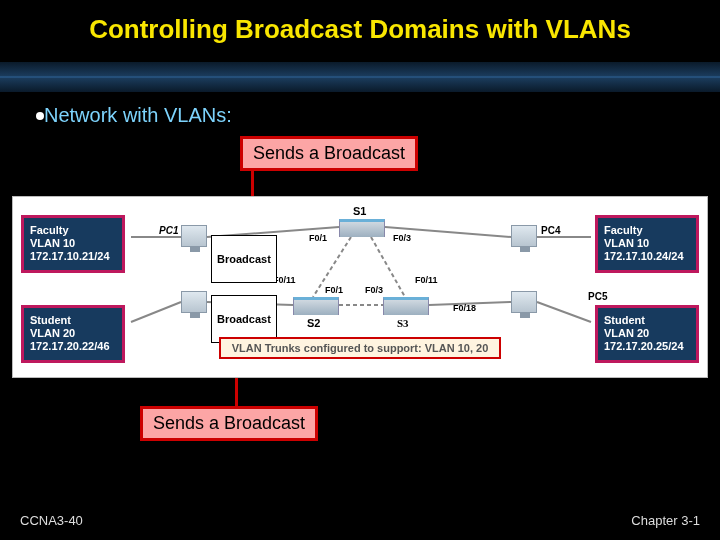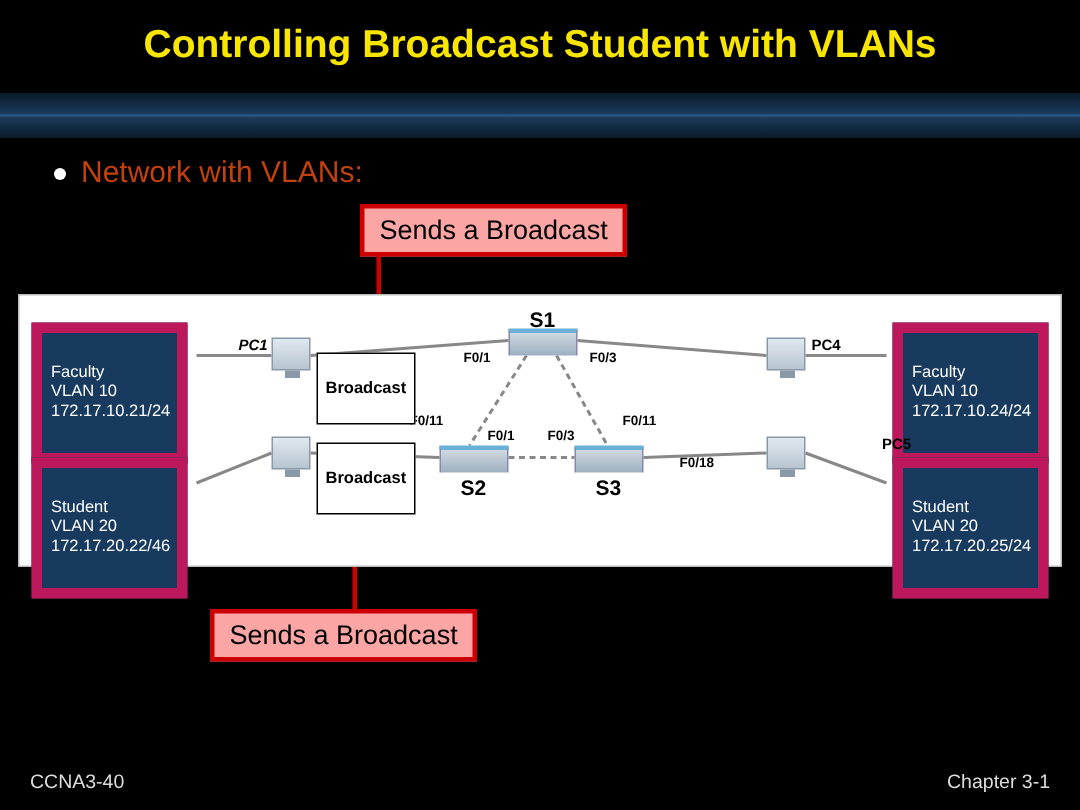--- a/index.html
+++ b/index.html
@@ -27,24 +27,23 @@
     left: 0;
     width: 100%;
     height: 30px;
     background: linear-gradient(to bottom, #0a1a2a 0%, #1a3a5a 45%, #2a5a8a 50%, #1a3a5a 55%, #0a1a2a 100%);
   }
   .bullet-row {
     position: absolute;
     top: 104px;
     left: 36px;
     font-size: 20px;
-    color: #c2410c;
+    color: #7dd3fc;
     display: flex;
     align-items: center;
-    gap: 10px;
   }
   .bullet-dot {
     width: 8px; height: 8px; border-radius: 50%;
     background: #ffffff;
   }
   .callout {
     position: absolute;
     background: #fca5a5;
     color: #000;
     border: 3px solid #cc0000;
@@ -85,23 +84,23 @@
     background: #ffffff;
     border: 1px solid #bbb;
   }
 
   .infobox {
     position: absolute;
     width: 104px;
     background: #173a5e;
     color: #fff;
     font-size: 11px;
-    font-weight: normal;
-    padding: 20px 6px;
-    border: 7px solid #be185d;
+    font-weight: bold;
+    padding: 6px 6px;
+    border: 3px solid #be185d;
     line-height: 1.2;
   }
   .infobox.faculty-l { top: 18px; left: 8px; }
   .infobox.student-l { top: 108px; left: 8px; }
   .infobox.faculty-r { top: 18px; right: 8px; }
   .infobox.student-r { top: 108px; right: 8px; }
 
   .pc {
     position: absolute;
     width: 26px; height: 22px;
@@ -127,28 +126,28 @@
   .switch {
     position: absolute;
     width: 46px; height: 18px;
     background: linear-gradient(#cfd8e0,#9db0c0);
     border-top: 3px solid #6ab0d8;
     border-left: 1px solid #88a;
     border-right: 1px solid #88a;
   }
   .sw-label {
     position: absolute;
-    font-size: 14px; font-weight: bold; color: #000;
+    font-size: 11px; font-weight: bold; color: #000;
   }
   .s1   { top: 22px; left: 326px; }
   .s1-l { top: 8px;  left: 340px; }
   .s2   { top: 100px; left: 280px; }
   .s2-l { top: 120px; left: 294px; }
   .s3   { top: 100px; left: 370px; }
-  .s3-l { top: 120px; left: 384px; }
+  .s3-l { top: 120px; left: 384px; font-family: Liberation Serif, serif; }
 
   .port-label {
     position: absolute;
     font-size: 9px; font-weight: bold; color: #000;
   }
   .pl-f01  { top: 36px; left: 296px; }
   .pl-f03  { top: 36px; left: 380px; }
   .pl-f011a{ top: 78px; left: 260px; }
   .pl-f01b { top: 88px; left: 312px; }
   .pl-f03b { top: 88px; left: 352px; }
@@ -190,21 +189,21 @@
     position: absolute;
     bottom: 12px; right: 20px;
     font-size: 13px; color: #ddd;
   }
 
   svg.links { position: absolute; top: 0; left: 0; width: 100%; height: 100%; pointer-events: none; }
 </style>
 </head>
 <body>
 
-<div class="title">Controlling Broadcast Student with VLANs</div>
+<div class="title">Controlling Broadcast Domains with VLANs</div>
 <div class="stripe"></div>
 
 <div class="bullet-row">
   <span class="bullet-dot"></span>
   <span>Network with VLANs:</span>
 </div>
 
 <div class="callout top">Sends a Broadcast</div>
 <div class="arrow arrow-stem-top"></div>
 <div class="arrow arrow-head-top"></div>
@@ -270,16 +269,17 @@
   <div class="port-label pl-f011a">F0/11</div>
   <div class="port-label pl-f01b">F0/1</div>
   <div class="port-label pl-f03b">F0/3</div>
   <div class="port-label pl-f011b">F0/11</div>
   <div class="port-label pl-f018a">F0/18</div>
   <div class="port-label pl-f018b">F0/18</div>
 
   <div class="broadcast-tag bt1">Broadcast</div>
   <div class="broadcast-tag bt2">Broadcast</div>
 
+  <div class="trunkbox">VLAN Trunks configured to support: VLAN 10, 20</div>
 </div>
 
 <div class="footer-left">CCNA3-40</div>
 <div class="footer-right">Chapter 3-1</div>
 
 </body></html>

